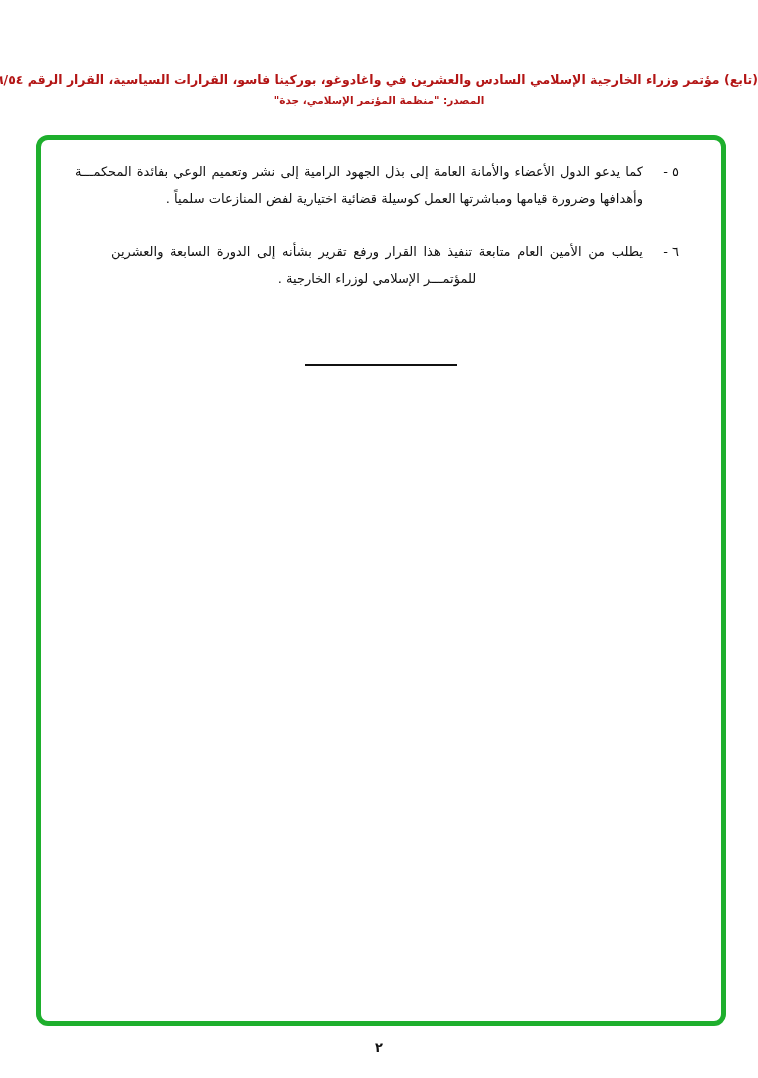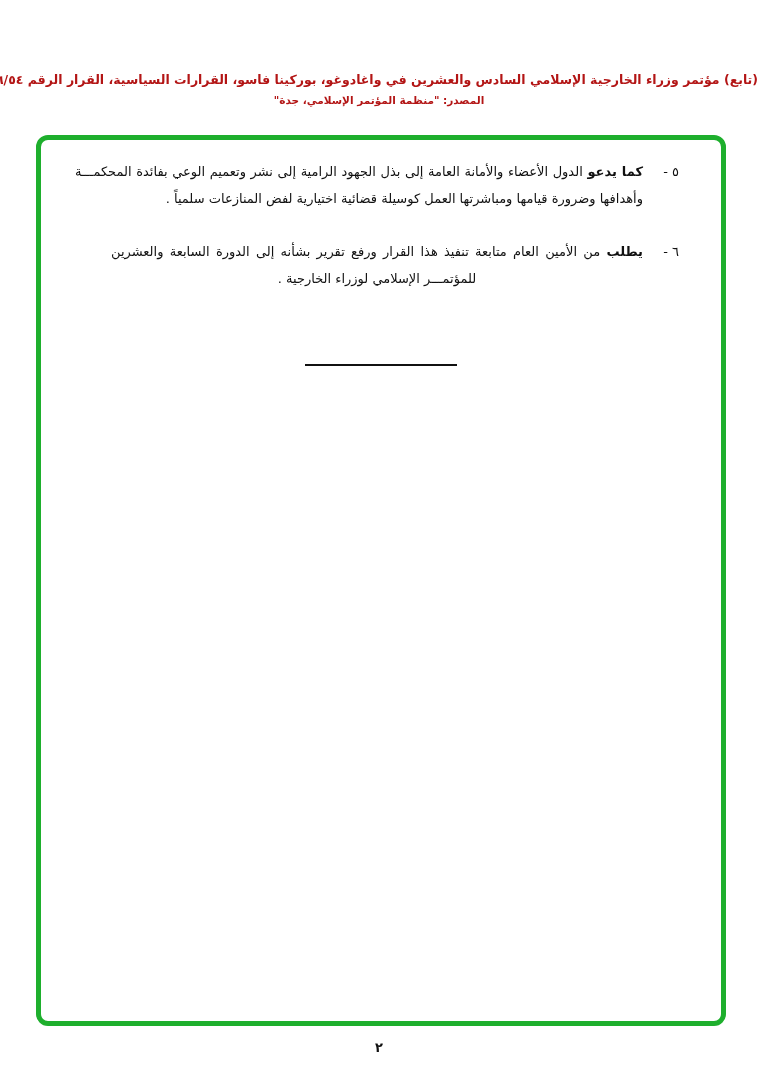--- a/index.html
+++ b/index.html
@@ -54,21 +54,21 @@
   .para-num{
     flex:0 0 26px;
     text-align:right;
     white-space:nowrap;
   }
   .para-body{
     flex:1;
     text-align:justify;
   }
   .para-6 .para-body{ text-align-last:center;margin-left:36px; }
-  .lead{font-weight:bold;}
+  .lead{font-weight:normal;}
   .separator{
     width:152px;height:2px;
     background:var(--ink);
     margin:72px auto 0 auto;
   }
   .page-number{
     position:absolute;
     top:1040px;left:0;right:0;
     text-align:center;
     font-size:13px;

